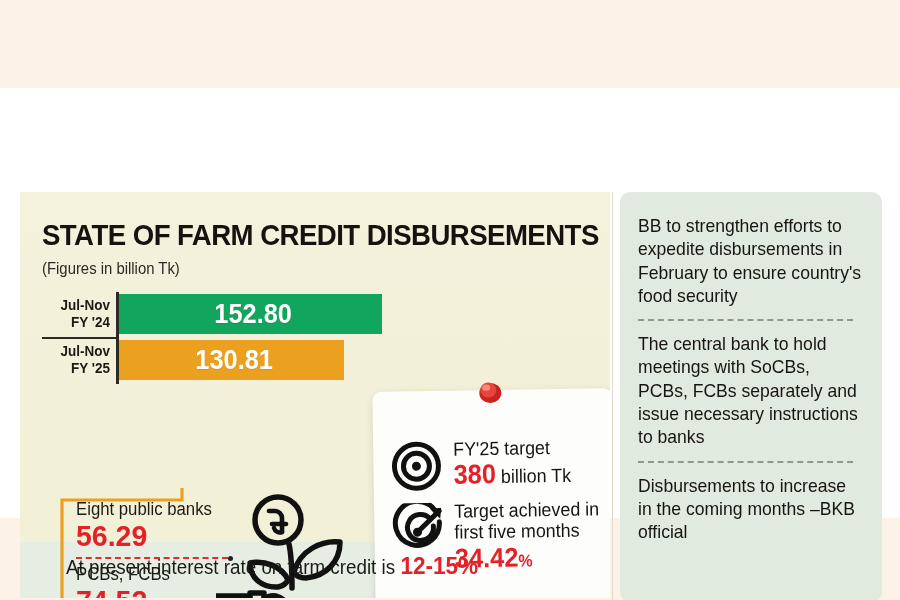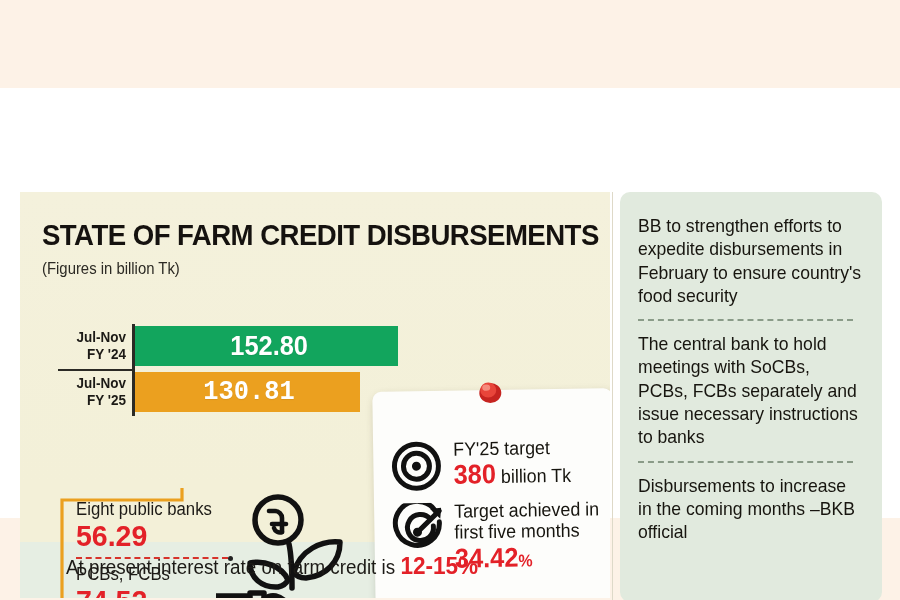--- a/index.html
+++ b/index.html
@@ -45,21 +45,21 @@
   }
   .subtitle{
     position:absolute; left:22px; top:68px;
     font-size:16px; color:#2c2a24;
     transform:scaleX(0.93);
     transform-origin:left center;
     white-space:nowrap;
   }
 
   
-  #chart{ position:absolute; left:38px; top:100px; width:420px; height:98px;margin-top:32px; }
+  #chart{ position:absolute; left:22px; top:100px; width:420px; height:98px; }
   .axis-line{
     position:absolute; left:74px; top:0; width:3px; height:92px;
     background:#2b2a25;
   }
   .row{ position:absolute; left:0; width:420px; height:44px; }
   .row.r0{ top:2px; }
   .row.r1{ top:48px; }
   .row-sep{
     position:absolute; left:0; top:45px; width:74px; height:2px; background:#2b2a25;
   }
@@ -69,21 +69,21 @@
     font-size:15px; font-weight:bold; line-height:1.12;
     color:#1c1a16;
     transform:scaleX(0.9); transform-origin:right center;
     white-space:nowrap;
   }
   .bar{
     position:absolute; left:77px; top:0; height:40px;
     display:flex; align-items:center;justify-content:center;
   }
   .bar.green{ background:#12a55d; }
-  .bar.orange{ background:#eba01f;font-family:Liberation Mono, monospace; }
+  .bar.orange{ background:#eba01f; }
   .bar .val{
     color:#fff; font-size:27px; font-weight:bold;
     padding-left:11px;
     transform:scaleX(0.94); transform-origin:left center;
     text-shadow:0 1px 1px rgba(0,0,0,.08);
     white-space:nowrap;
   }
 
   
   #decline-arrow{

